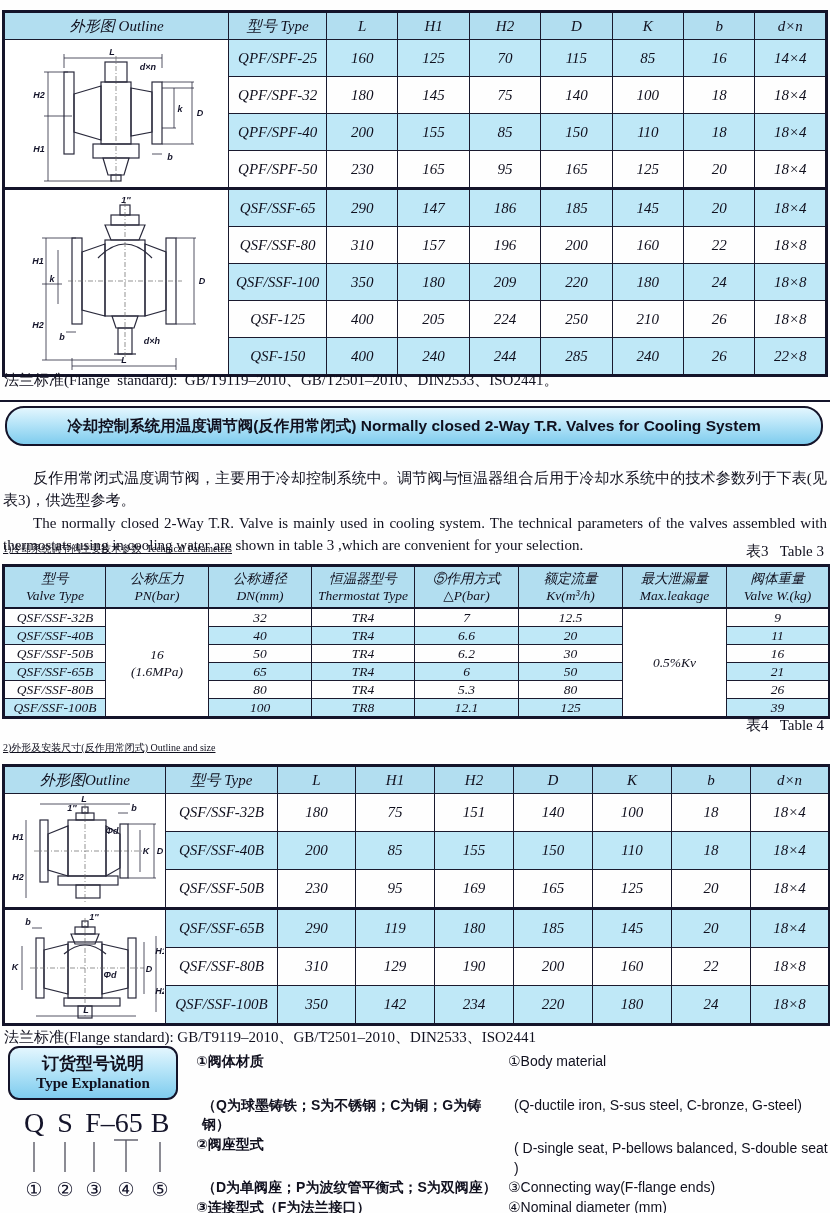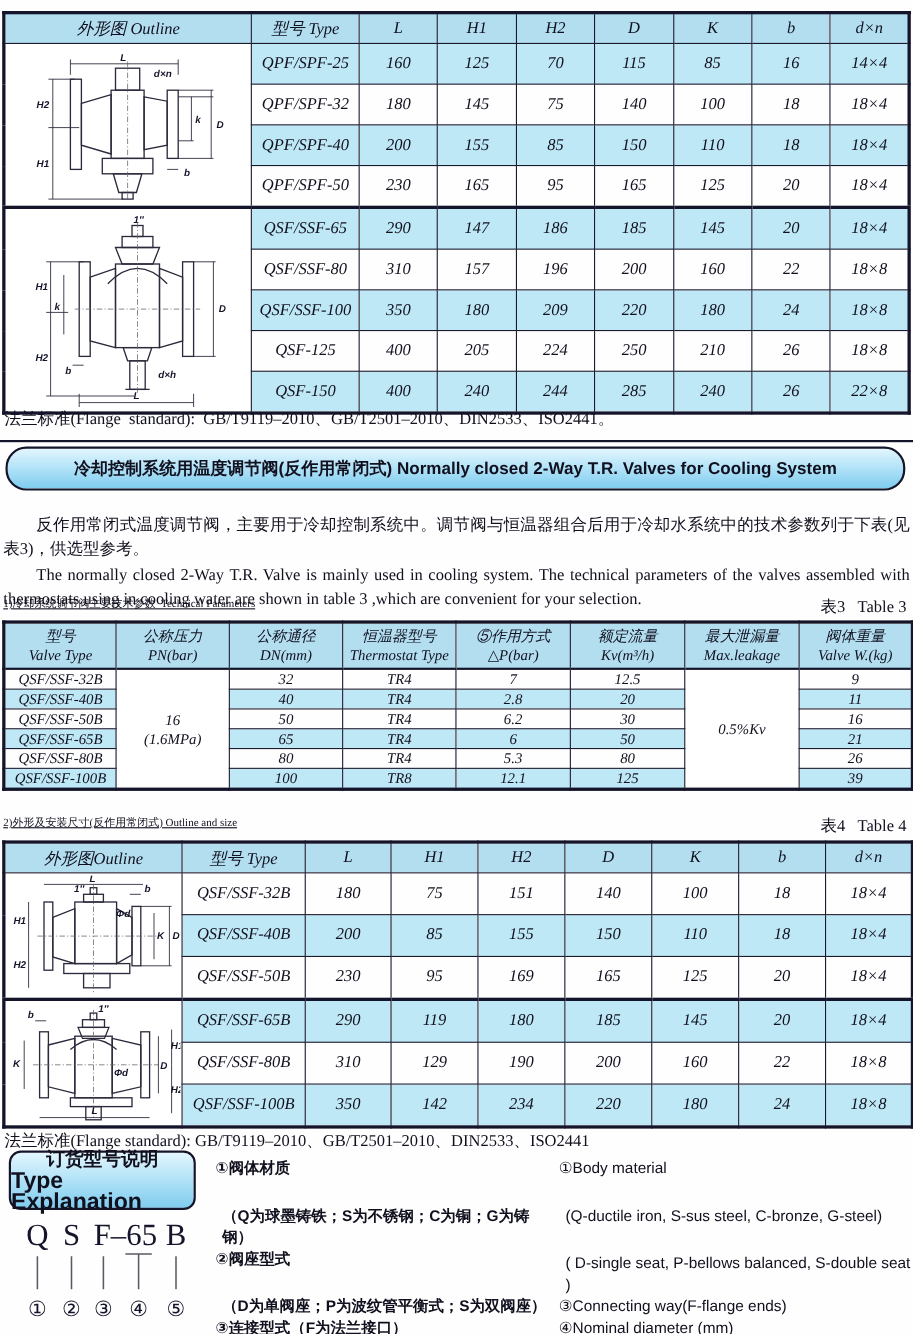--- a/index.html
+++ b/index.html
@@ -38,28 +38,28 @@
         font-family:"Liberation Sans","DejaVu Sans",sans-serif;font-weight:bold;font-size:15.5px;}
   .para{position:absolute;left:3px;width:824px;font-size:15px;line-height:22px;
         text-indent:2em;text-align:justify;}
   .pzh{top:452px;}
   .pen{top:497px;}
   .seclabel{position:absolute;left:3px;font-size:10px;white-space:pre;text-decoration:underline;}
   .s1{top:542px;}
   .s2{top:741px;}
   .tabref{position:absolute;right:6px;font-size:15px;white-space:pre;}
   .r3{top:542px;}
-  .r4{top:741px;}
+  .r4{top:716px;}
   
   .typebox{position:absolute;top:1046px;left:8px;width:166px;height:50px;border:2px solid #14142a;
         border-radius:11px;background:linear-gradient(#e3f6fe 0%,#b5e4f8 45%,#7fccee 100%);
         display:flex;flex-direction:column;align-items:center;justify-content:center;
         font-family:"Liberation Sans","DejaVu Sans",sans-serif;font-weight:bold;}
   .typebox .bz{font-size:17px;line-height:20px;}
-  .typebox .be{font-size:21px;line-height:19px;}
+  .typebox .be{font-size:15px;line-height:19px;font-family:Liberation Serif, serif;}
   .codesvg{position:absolute;top:1100px;left:10px;}
   .expl{position:absolute;top:1052px;font-family:"Liberation Sans","DejaVu Sans",sans-serif;
         font-size:14px;line-height:19.5px;}
   .zhlist{left:196px;width:312px;font-weight:600;}
   .enlist{left:508px;width:322px;font-weight:500;}
   .expl .sub{padding-left:6px;margin-top:24px;}
   
   .draw{display:block;margin:0 auto;}
   .draw .ln{stroke:#2a2a3c;stroke-width:1.2;fill:none;}
   .draw .dim{stroke:#2a2a3c;stroke-width:0.8;fill:none;}
@@ -338,21 +338,21 @@
         <td>TR4</td>
         <td>7</td>
         <td>12.5</td>
         <td class="merged" rowspan="6">0.5%Kv</td>
         <td>9</td>
       </tr>
       <tr class="blue">
           <td>QSF/SSF-40B</td>
           <td>40</td>
           <td>TR4</td>
-          <td>2.8</td>
+          <td>6.6</td>
           <td>20</td>
           <td>11</td>
         </tr>
       <tr>
           <td>QSF/SSF-50B</td>
           <td>50</td>
           <td>TR4</td>
           <td>6.2</td>
           <td>30</td>
           <td>16</td>

